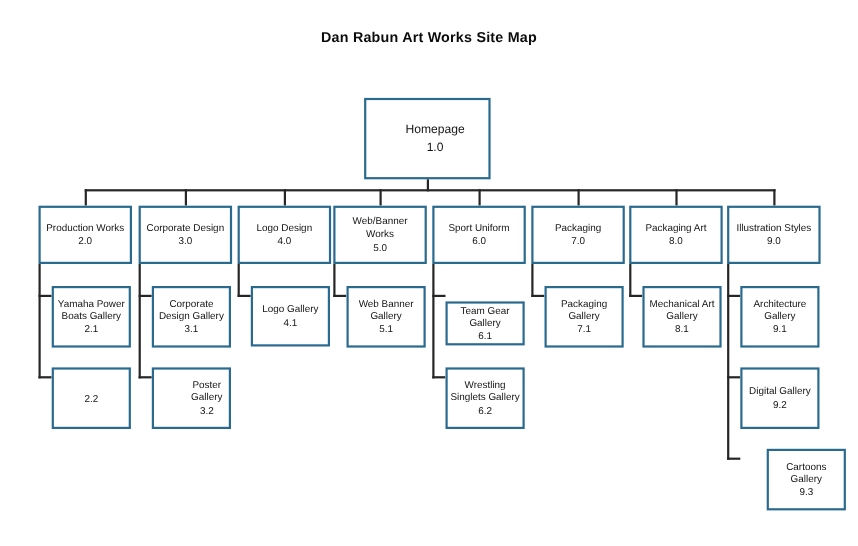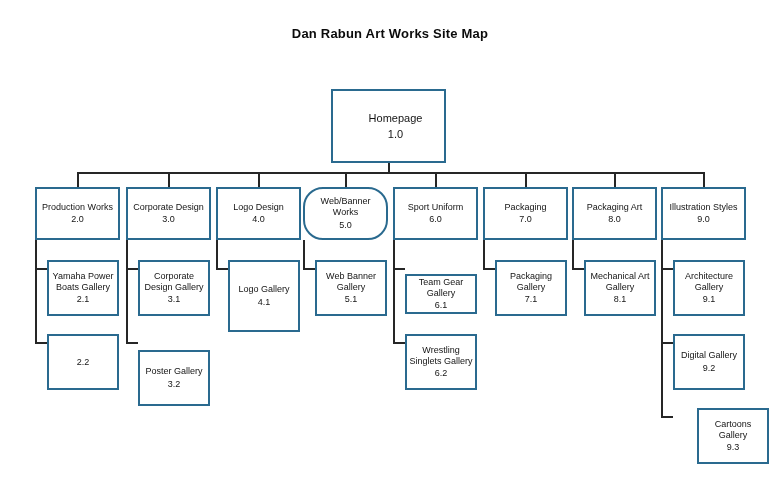--- a/index.html
+++ b/index.html
@@ -55,37 +55,37 @@
         <span class="lbl">Corporate Design</span>
         <span class="num">3.0</span>
       </div>
       <div class="cline" style="left: 126px; top: 240px; width: 2px; height: 104px;"></div>
       <div class="cline" style="left: 126px; top: 268px; width: 12px; height: 2px;"></div>
       <div class="node node--child" style="left: 138px; top: 260px; width: 72px; height: 56px;">
         <span class="lbl">Corporate Design Gallery</span>
         <span class="num">3.1</span>
       </div>
       <div class="cline" style="left: 126px; top: 342px; width: 12px; height: 2px;"></div>
-      <div class="node node--child" style="left: 138px; top: 350px; width: 72px; height: 56px;">
+      <div class="node node--child" style="left: 138px; top: 334px; width: 72px; height: 56px; padding-left: 30px;">
         <span class="lbl">Poster Gallery</span>
         <span class="num">3.2</span>
       </div>
       <div class="cline" style="left: 258px; top: 172px; width: 2px; height: 15px;"></div>
       <div class="node node--section" style="left: 216px; top: 187px; width: 85px; height: 53px;">
         <span class="lbl">Logo Design</span>
         <span class="num">4.0</span>
       </div>
       <div class="cline" style="left: 216px; top: 240px; width: 2px; height: 30px;"></div>
       <div class="cline" style="left: 216px; top: 268px; width: 12px; height: 2px;"></div>
-      <div class="node node--child" style="left: 228px; top: 260px; width: 72px; height: 72px;">
+      <div class="node node--child" style="left: 228px; top: 260px; width: 72px; height: 55px;">
         <span class="lbl">Logo Gallery</span>
         <span class="num">4.1</span>
       </div>
       <div class="cline" style="left: 345px; top: 172px; width: 2px; height: 15px;"></div>
-      <div class="node node--section" style="left: 303px; top: 187px; width: 85px; height: 53px; border-radius: 20px;">
+      <div class="node node--section" style="left: 303px; top: 187px; width: 85px; height: 53px;">
         <span class="lbl">Web/Banner Works</span>
         <span class="num">5.0</span>
       </div>
       <div class="cline" style="left: 303px; top: 240px; width: 2px; height: 30px;"></div>
       <div class="cline" style="left: 303px; top: 268px; width: 12px; height: 2px;"></div>
       <div class="node node--child" style="left: 315px; top: 260px; width: 72px; height: 56px;">
         <span class="lbl">Web Banner Gallery</span>
         <span class="num">5.1</span>
       </div>
       <div class="cline" style="left: 435px; top: 172px; width: 2px; height: 15px;"></div>

